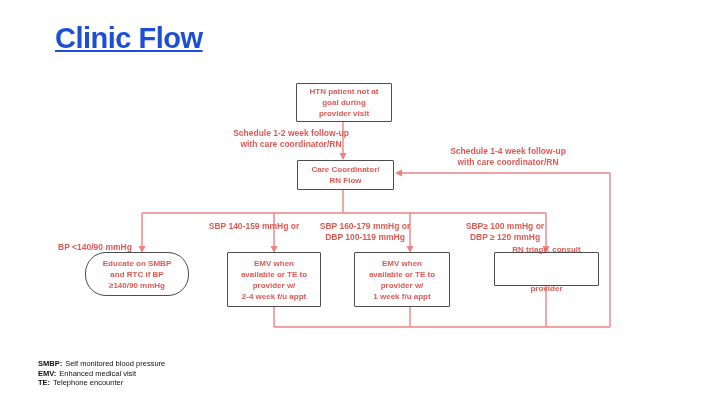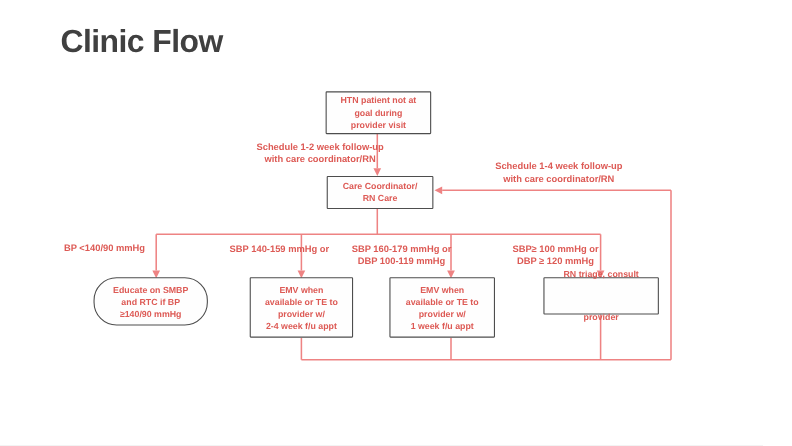--- a/index.html
+++ b/index.html
@@ -2,21 +2,21 @@
 <html><head>
 <meta charset="utf-8">
 <style>
   html,body{margin:0;padding:0;background:#e9e9e9;}
   .slide{
     position:relative;width:720px;height:405px;background:#ffffff;
     overflow:hidden;font-family:"Liberation Sans", sans-serif;
   }
   .title{
     position:absolute;left:55px;top:22px;
-    font-size:29px;font-weight:600;letter-spacing:-0.5px;color:#404040;
+    font-size:29px;font-weight:600;letter-spacing:-0.5px;color:#1d4ed8;text-decoration:underline;
   }
   .connectors{position:absolute;left:0;top:0;}
   .node{
     position:absolute;box-sizing:border-box;
     border:1.5px solid #4d4d4d;background:#fefefe;border-radius:1px;
     display:flex;flex-direction:column;align-items:center;justify-content:center;
     color:#dd5a55;font-size:8px;font-weight:600;line-height:11px;
     text-align:center;padding:2px 2px;
   }
   .node span{display:block;white-space:nowrap;}
@@ -72,21 +72,21 @@
   </svg>
 
   <div class="node" style="left:296px;top:83px;width:96px;height:39px;">
     <span>HTN patient not at</span>
     <span>goal during</span>
     <span>provider visit</span>
   </div>
 
   <div class="node" style="left:297px;top:160px;width:97px;height:30px;">
     <span>Care Coordinator/</span>
-    <span>RN Care</span>
+    <span>RN Flow</span>
   </div>
 
   <div class="node" style="left:85px;top:252px;width:104px;height:44px;border-radius:21px;">
     <span>Educate on SMBP</span>
     <span>and RTC if BP</span>
     <span>≥140/90 mmHg</span>
   </div>
 
   <div class="node" style="left:227px;top:252px;width:94px;height:55px;">
     <span>EMV when</span>
@@ -110,32 +110,43 @@
   <div class="edge-label" style="left:224px;top:128px;width:134px;">
     <span>Schedule 1-2 week follow-up</span>
     <span>with care coordinator/RN</span>
   </div>
 
   <div class="edge-label" style="left:441px;top:146px;width:134px;">
     <span>Schedule 1-4 week follow-up</span>
     <span>with care coordinator/RN</span>
   </div>
 
-  <div class="edge-label" style="left:45px;top:220px;width:100px;">
+  <div class="edge-label" style="left:45px;top:242px;width:100px;">
     <span>BP &lt;140/90 mmHg</span>
   </div>
 
   <div class="edge-label" style="left:199px;top:221px;width:110px;">
     <span>SBP 140-159 mmHg or</span>
   </div>
 
   <div class="edge-label" style="left:310px;top:221px;width:110px;">
     <span>SBP 160-179 mmHg or</span>
     <span>DBP 100-119 mmHg</span>
   </div>
 
   <div class="edge-label" style="left:450px;top:221px;width:110px;">
     <span>SBP≥ 100 mmHg or</span>
     <span>DBP ≥ 120 mmHg</span>
   </div>
 
+  <div class="legend">
+    <div class="legend-row">
+      <b>SMBP:</b><span>Self monitored blood pressure</span>
+    </div>
+    <div class="legend-row">
+      <b>EMV:</b><span>Enhanced medical visit</span>
+    </div>
+    <div class="legend-row">
+      <b>TE:</b><span>Telephone encounter</span>
+    </div>
+  </div>
 
 </div>
 
 </body></html>

